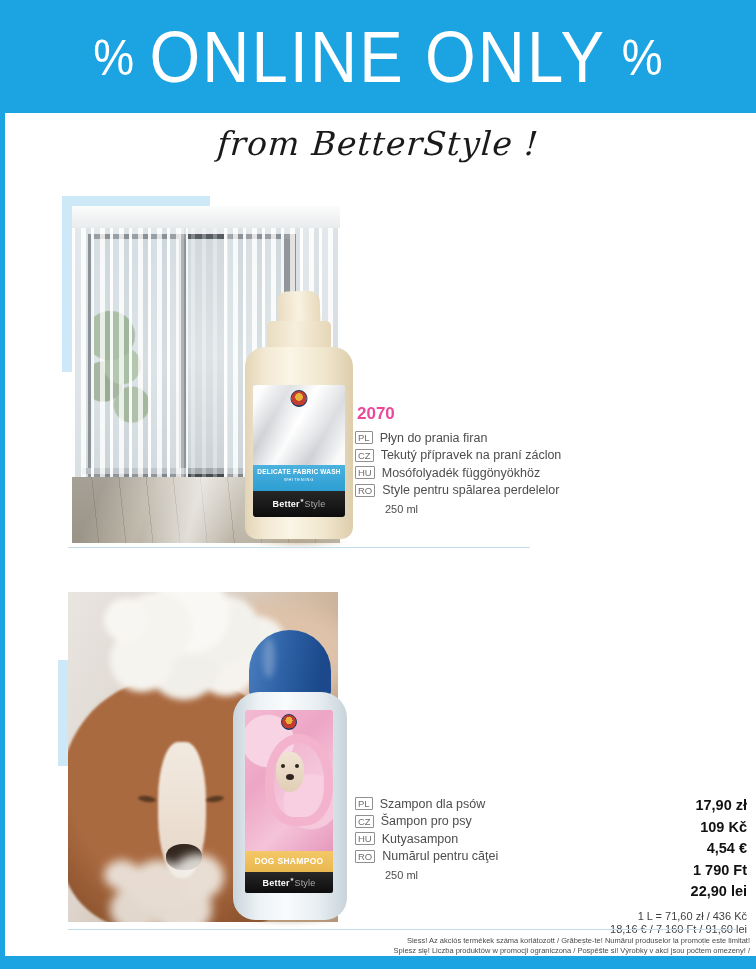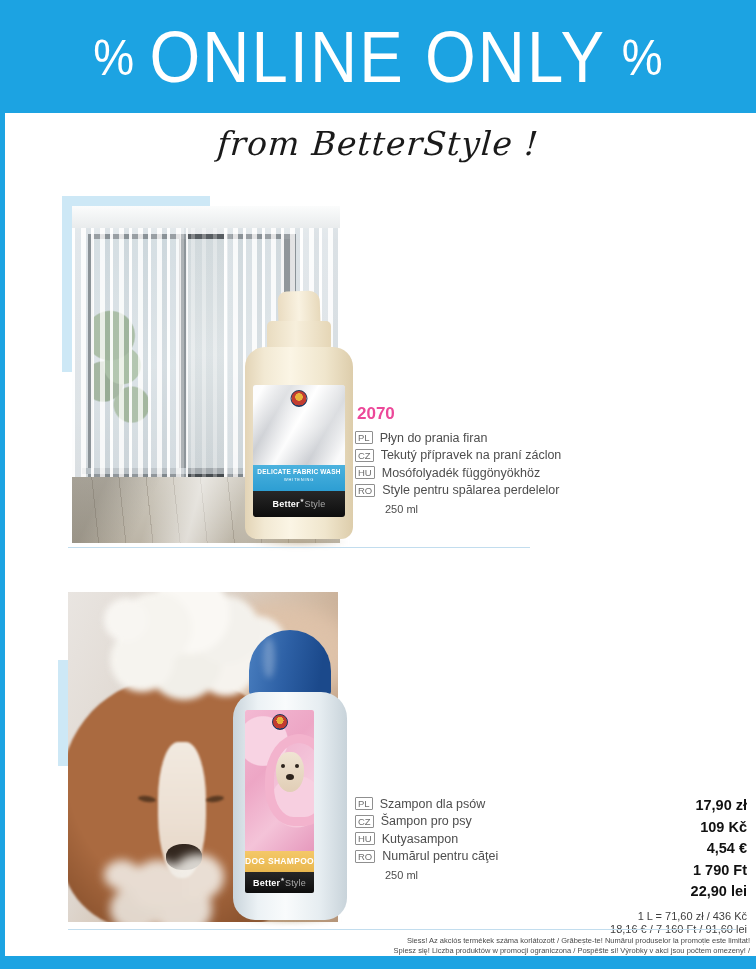--- a/index.html
+++ b/index.html
@@ -117,21 +117,21 @@
   .brand .b{font-weight:bold;}
   .brand .s{font-size:5px;vertical-align:top;position:relative;top:-2px;color:#e8e8e8;}
   .brand .l{font-weight:normal;color:#a9a9a9;}
   
   .b2-cap{position:absolute;left:16px;top:0;width:82px;height:66px;border-radius:44px 44px 5px 5px;
     background:linear-gradient(100deg,#4a7fc0 0%,#2d60a5 45%,#1b498b 85%);}
   .b2-cap::after{content:"";position:absolute;left:14px;top:8px;width:12px;height:40px;border-radius:50%;
     background:rgba(255,255,255,.25);filter:blur(3px);}
   .b2-body{position:absolute;left:0;top:62px;width:114px;height:228px;border-radius:26px 26px 22px 22px;
     background:linear-gradient(90deg,#c9d4db 0,#ecf2f5 22%,#f9fbfc 46%,#e6edf1 76%,#c8d3da 100%);}
-  .b2-label{position:absolute;left:12px;top:18px;width:69px;height:183px;background:#fff;border-radius:2px;overflow:hidden;display:flex;flex-direction:column;}
+  .b2-label{position:absolute;left:12px;top:18px;width:88px;height:183px;background:#fff;border-radius:2px;overflow:hidden;display:flex;flex-direction:column;}
   .b2-photo{position:relative;flex:1;
     background:
       radial-gradient(circle at 26% 22%,#f8d3e3 0 20%,rgba(248,211,227,0) 21%),
       radial-gradient(circle at 75% 65%,#f6c8db 0 24%,rgba(246,200,219,0) 25%),
       linear-gradient(135deg,#f3b9d3 0%,#eda6c5 38%,#f4c3d8 68%,#e699bd 100%);}
   .towel-hood{position:absolute;left:20px;top:24px;width:50px;height:74px;border:9px solid #f3b3cd;border-radius:50% 50% 42% 42%;
     background:rgba(250,220,234,.35);filter:blur(.5px);}
   .dogface{position:absolute;left:31px;top:42px;width:28px;height:40px;border-radius:45% 45% 50% 50%;
     background:linear-gradient(#f0e4d3,#e1ceb6);}
   .dogface .de{position:absolute;top:12px;width:4px;height:4px;border-radius:50%;background:#2e241d;}

